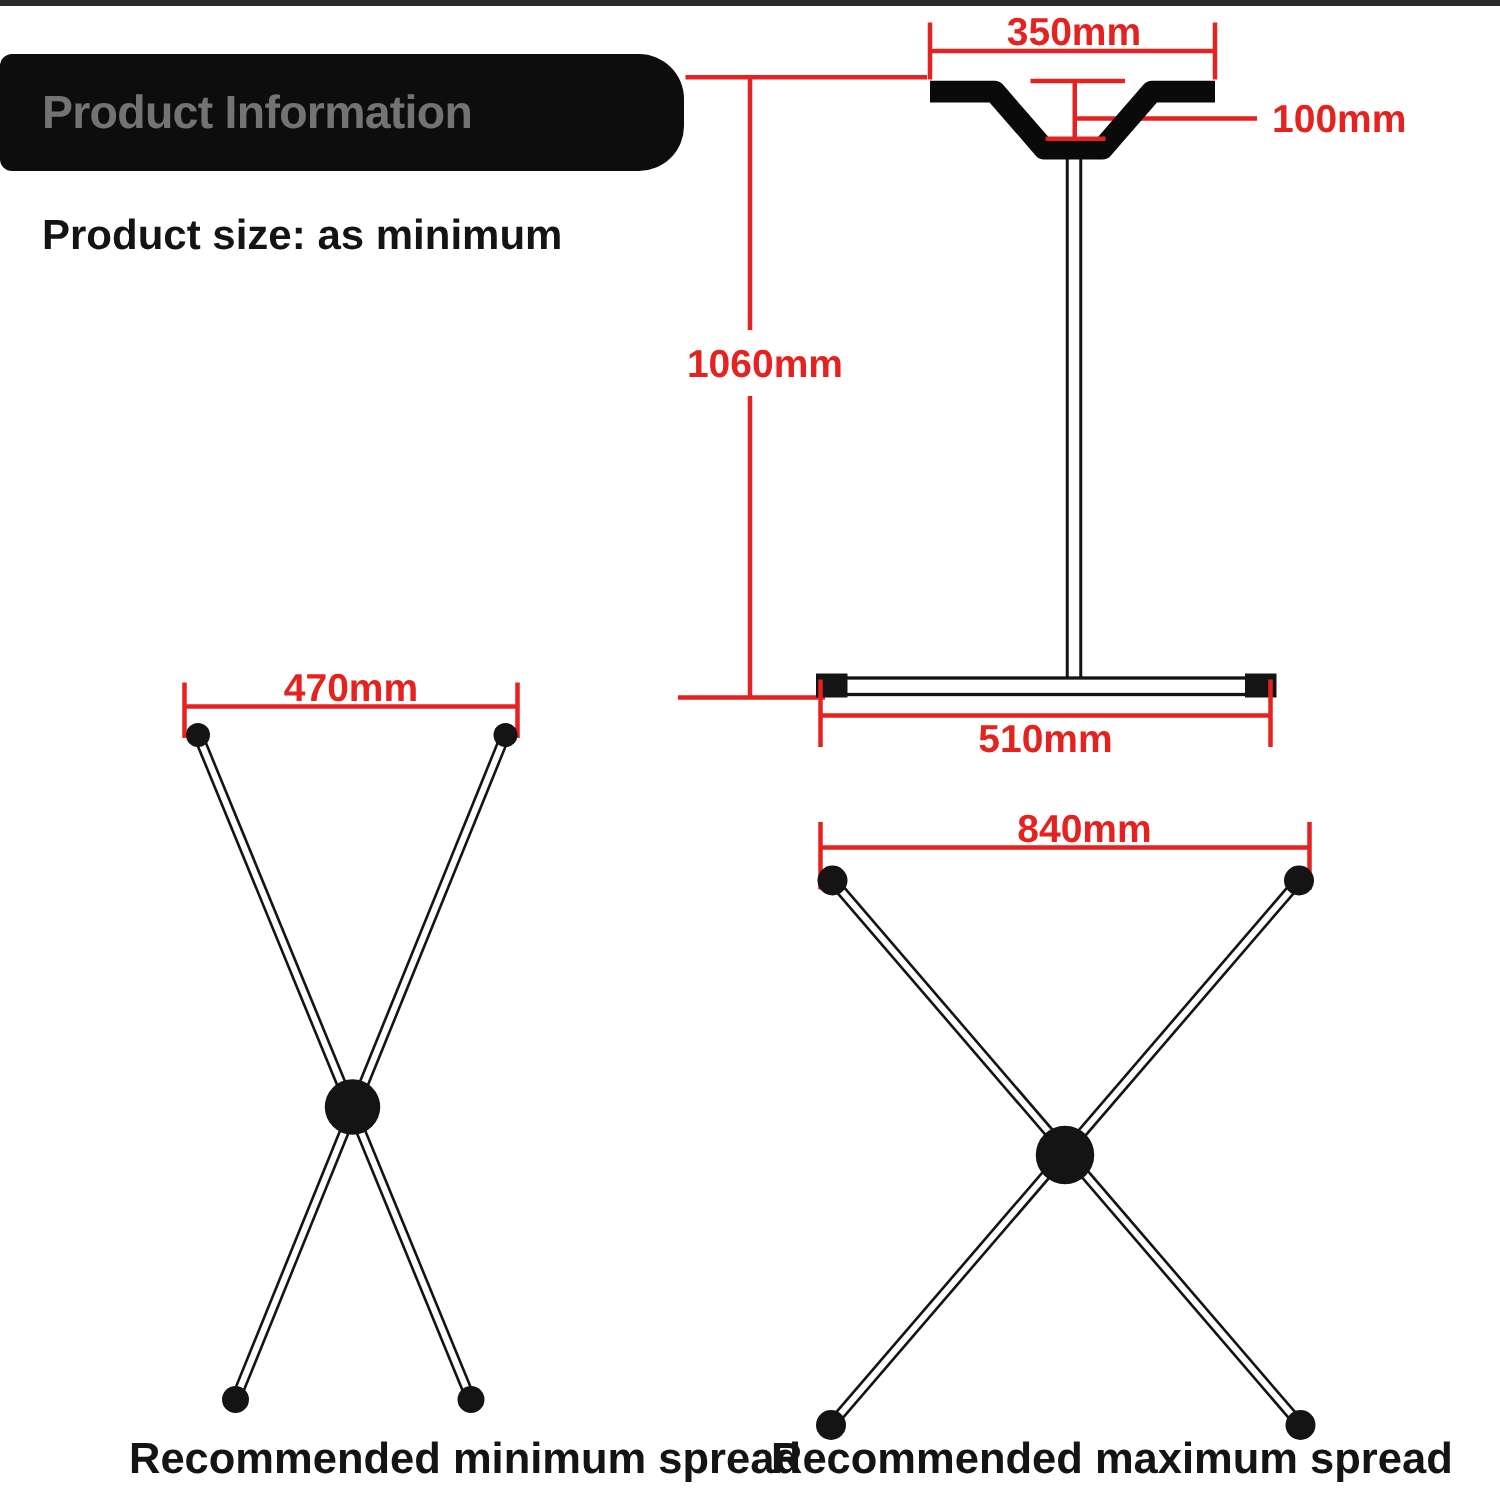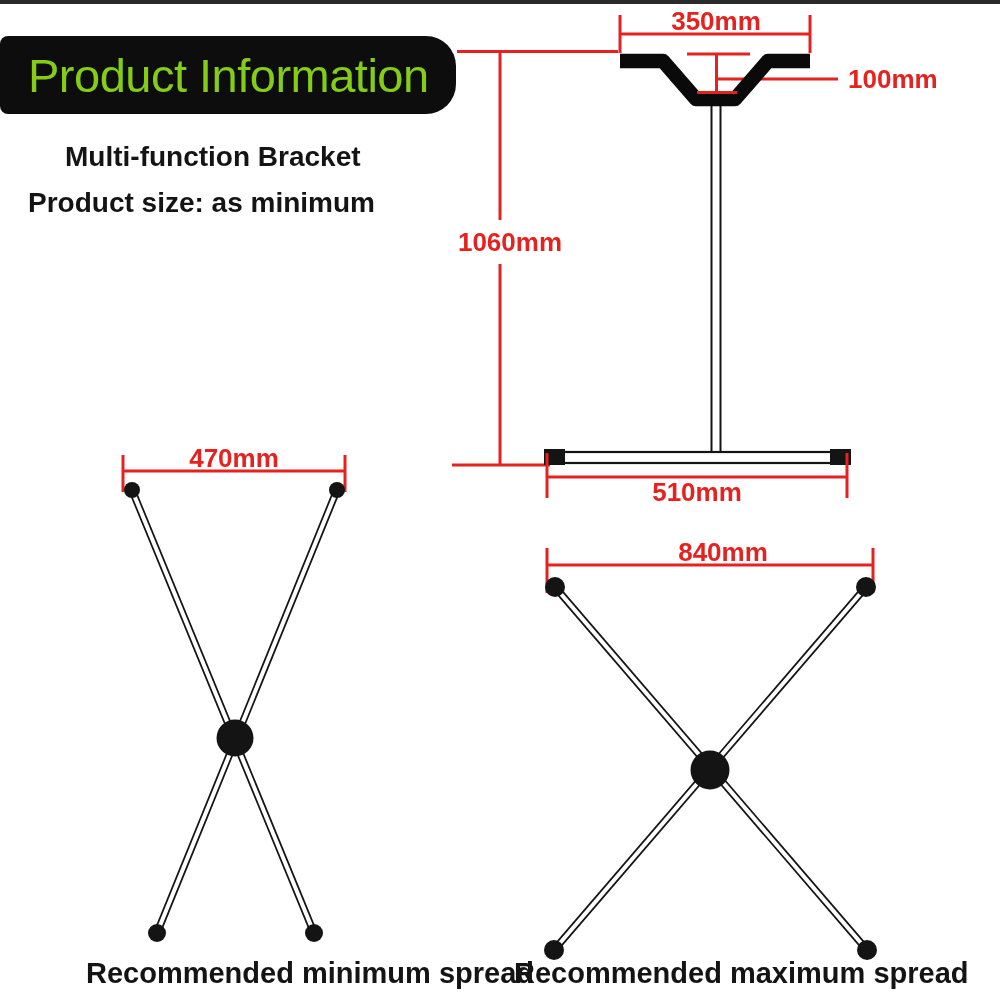--- a/index.html
+++ b/index.html
@@ -9,21 +9,21 @@
   }
   .top-strip{
     position:absolute;left:0;top:0;width:1000px;height:4px;background:var(--strip);
   }
   .title-banner{
     position:absolute;left:0;top:36px;width:456px;height:78px;
     background:var(--banner);border-radius:8px 30px 30px 8px;
     display:flex;align-items:center;padding-left:28px;box-sizing:border-box;
   }
   .title-banner .title{
-    color:#84cc16;font-size:47px;font-weight:400;letter-spacing:-0.5px;white-space:nowrap;
+    color:#737373;font-size:31px;font-weight:700;letter-spacing:-0.5px;white-space:nowrap;
   }
   .info-block{
     position:absolute;left:28px;top:134px;color:var(--ink);
   }
   .info-line{
     font-size:28px;font-weight:700;line-height:46.3px;white-space:nowrap;letter-spacing:0;
   }
   .info-line.indent-a{padding-left:37px;}
   .info-line.indent-b{padding-left:30px;}
   .diagram-svg{position:absolute;left:0;top:0;}
@@ -48,21 +48,20 @@
 
 <div class="page">
 
   <div class="top-strip"></div>
 
   <div class="title-banner">
     <span class="title">Product Information</span>
   </div>
 
   <div class="info-block">
-    <div class="info-line indent-a">Multi-function Bracket</div>
     <div class="info-line">Product size: as minimum</div>
   </div>
 
   <svg class="diagram-svg" width="1000" height="1000" viewBox="0 0 1000 1000">
 
     <g>
 
       <line class="rl" x1="620" y1="15" x2="620" y2="53"></line>
       <line class="rl" x1="810" y1="15" x2="810" y2="53"></line>
       <line class="rl" x1="620" y1="34" x2="810" y2="34"></line>

